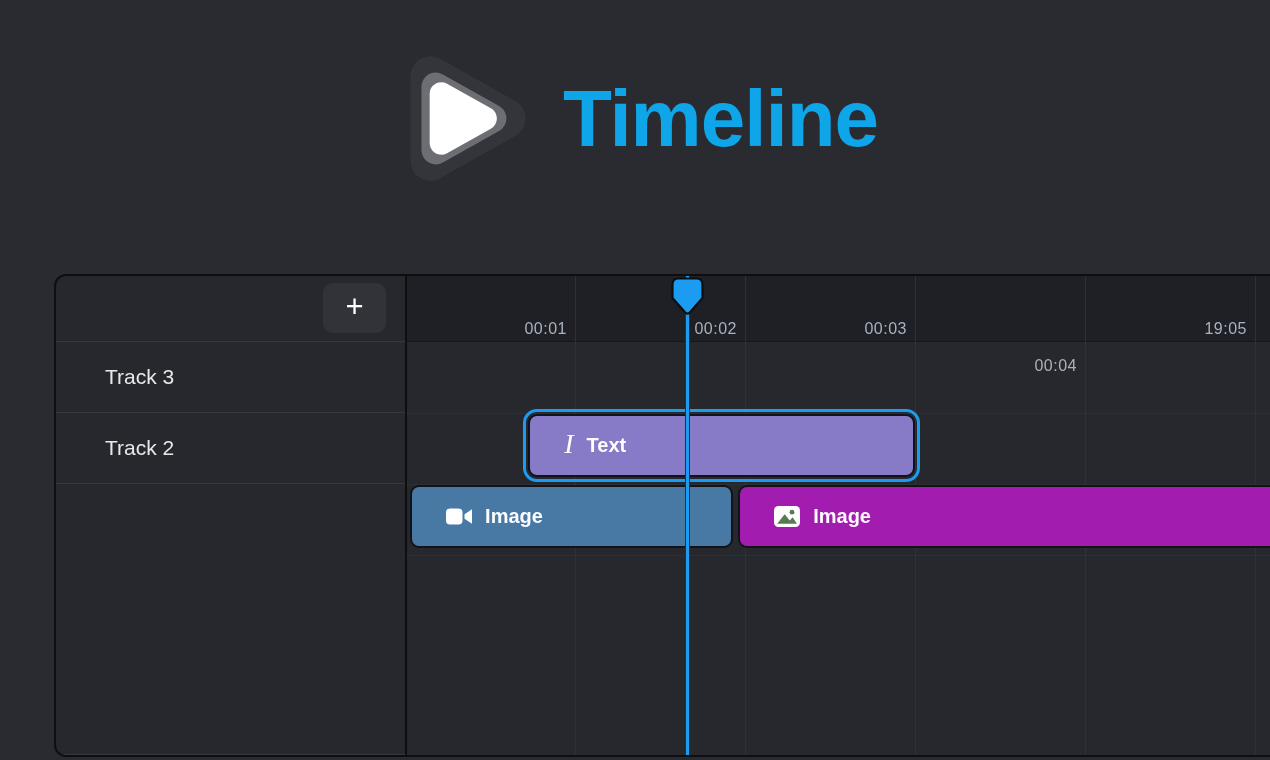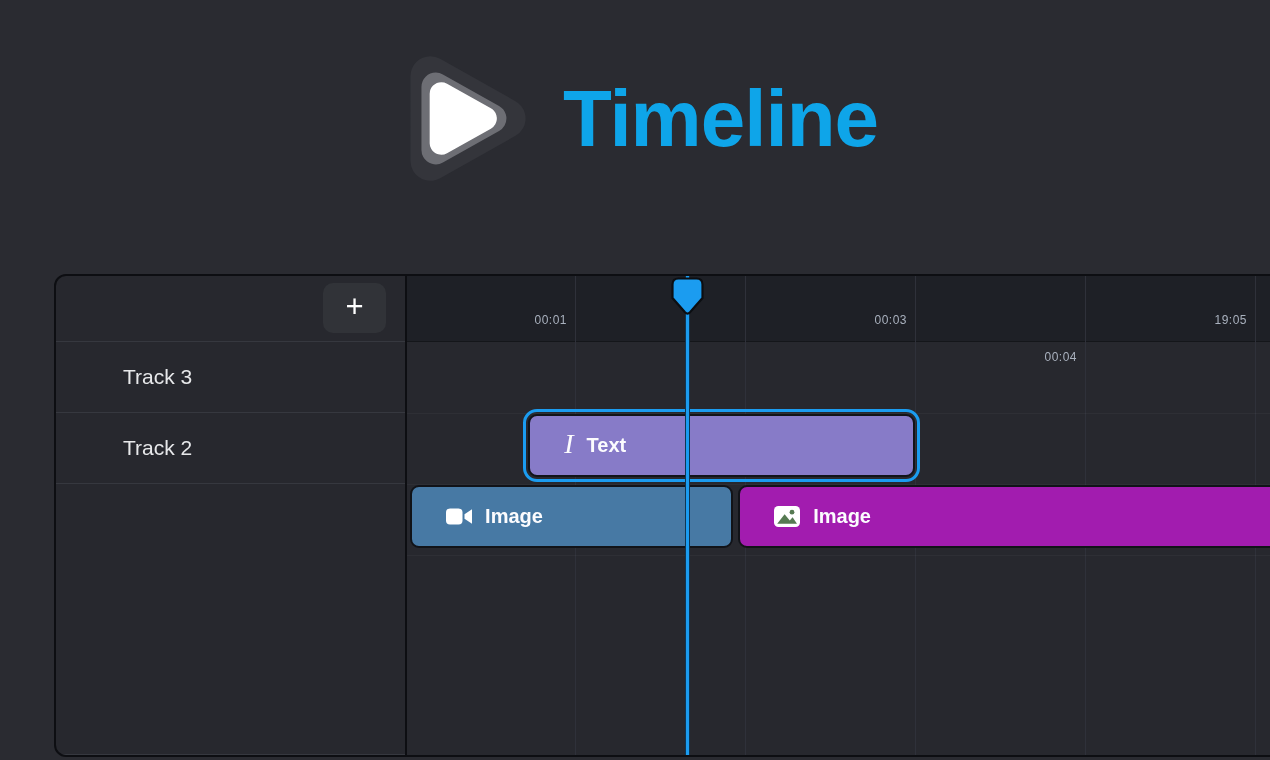--- a/index.html
+++ b/index.html
@@ -25,37 +25,37 @@
   .left-panel{flex:0 0 349px;width:349px;display:flex;flex-direction:column;}
   .panel-header{height:66px;position:relative;border-bottom:1px solid #36383f;box-sizing:border-box;}
   .add-btn{
     position:absolute;top:7px;right:19px;width:63px;height:50px;border-radius:10px;
     background:#313338;border:none;color:#ffffff;font-size:31px;line-height:1;
     display:flex;align-items:center;justify-content:center;cursor:pointer;padding:0 0 3px 0;
     font-family:"Liberation Sans",sans-serif;
   }
   .track-row{
     height:71px;box-sizing:border-box;border-bottom:1px solid #36383f;
-    display:flex;align-items:center;padding-left:67px;
+    display:flex;align-items:center;padding-left:49px;
     font-size:21px;color:#e7e8ea;
   }
   .left-filler{flex:1;}
   .v-divider{flex:0 0 2px;width:2px;background:#0d0e12;}
   
   .lanes{flex:1;position:relative;overflow:hidden;}
   .ruler{
     position:absolute;left:0;top:0;right:0;height:66px;background:#1e2026;
     border-bottom:1px solid rgba(0,0,0,.30);box-sizing:border-box;z-index:1;cursor:pointer;
   }
   .gridline{position:absolute;top:0;bottom:0;width:1px;background:#2f313a;z-index:2;}
   .lane-divider{position:absolute;left:0;right:0;height:1px;background:rgba(255,255,255,0.035);z-index:2;}
   .ruler-label{
     position:absolute;top:0;height:66px;width:80px;box-sizing:border-box;
-    display:flex;align-items:flex-end;justify-content:flex-end;padding-bottom:15px;
-    font-size:12px;color:#a9b1be;letter-spacing:.5px;z-index:4;
+    display:flex;align-items:flex-end;justify-content:flex-end;padding-bottom:4px;
+    font-size:16px;color:#a9b1be;letter-spacing:.5px;z-index:4;
   }
   
   .clip{
     position:absolute;height:63px;box-sizing:border-box;
     border:2px solid #111318;border-radius:9px;
     display:flex;align-items:center;gap:13px;padding-left:34px;
     font-size:20px;font-weight:600;color:#fcfcfe;z-index:5;cursor:grab;white-space:nowrap;
   }
   .clip.selected{outline:3px solid #1b9cf0;outline-offset:2px;}
   .clip-icon{display:flex;align-items:center;flex:0 0 auto;}
@@ -101,20 +101,21 @@
   </div>
 
   <div class="v-divider"></div>
 
   <div class="lanes" id="lanes">
     <div class="ruler"></div>
 
   <div class="gridline" style="left: 168px;"></div>
       <div class="ruler-label" style="left: 80px;">00:01</div>
       <div class="gridline" style="left: 338px;"></div>
+      <div class="ruler-label" style="left: 250px;">00:02</div>
       <div class="gridline" style="left: 508px;"></div>
       <div class="ruler-label" style="left: 420px;">00:03</div>
       <div class="gridline" style="left: 678px;"></div>
       <div class="ruler-label" style="left: 590px; margin-top: 37px;">00:04</div>
       <div class="gridline" style="left: 848px;"></div>
       <div class="ruler-label" style="left: 760px;">19:05</div>
       <div class="lane-divider" style="top: 137px;"></div>
       <div class="lane-divider" style="top: 208px;"></div>
       <div class="lane-divider" style="top: 279px;"></div>
       <div class="clip" style="left: 3.1px; width: 323px; top: 209px; background: rgb(71, 121, 164);">

